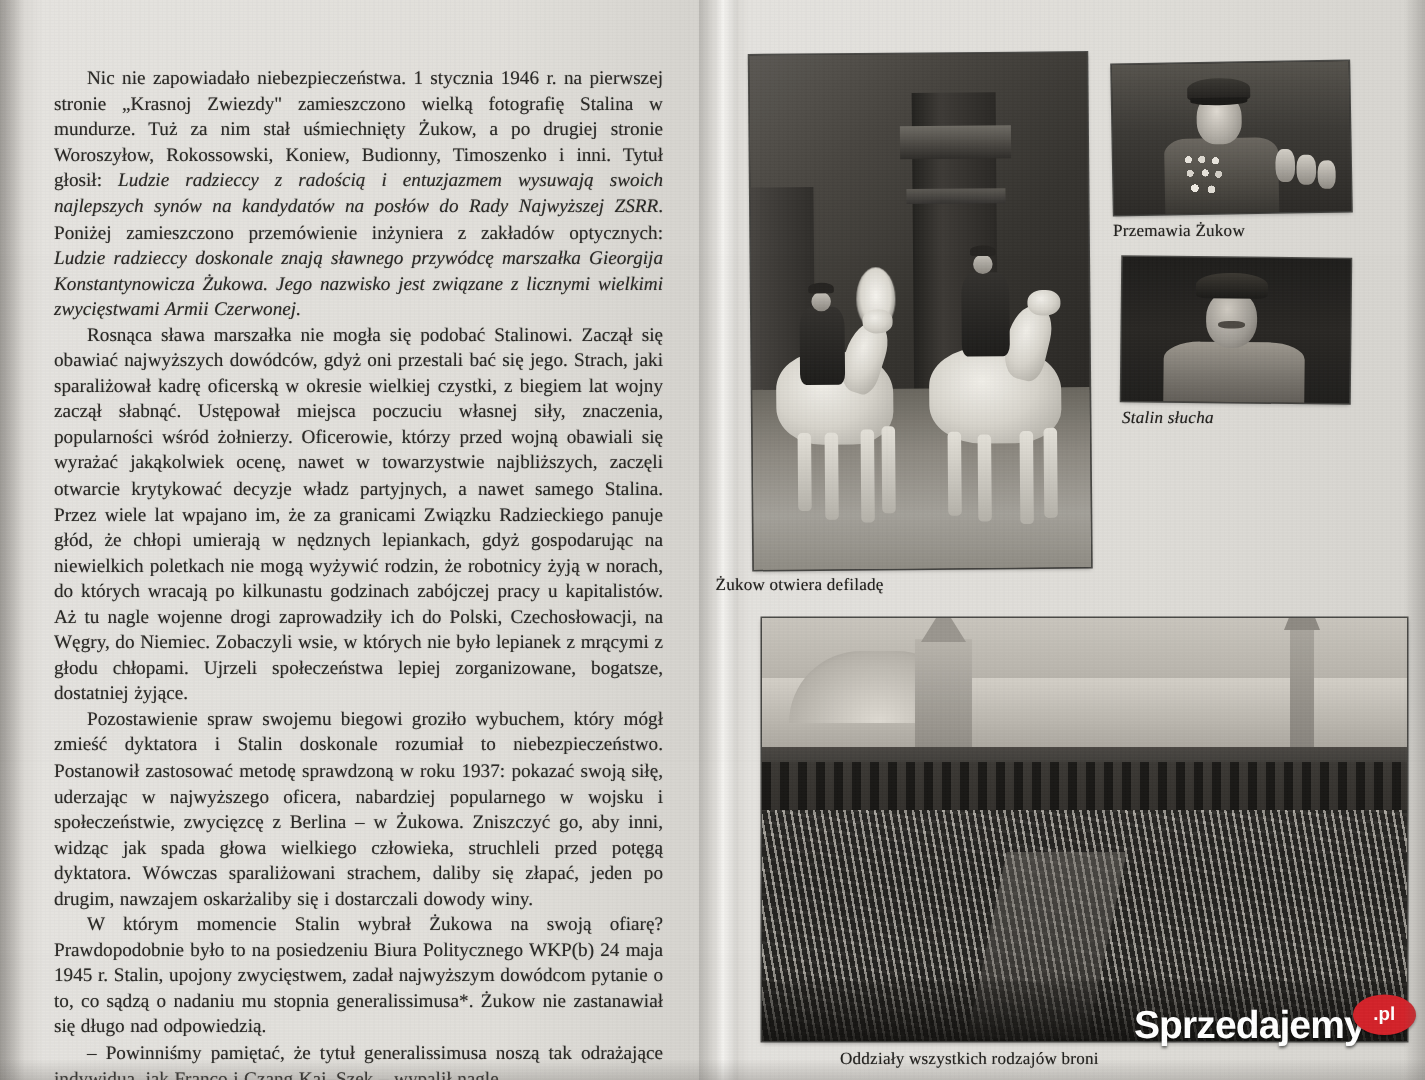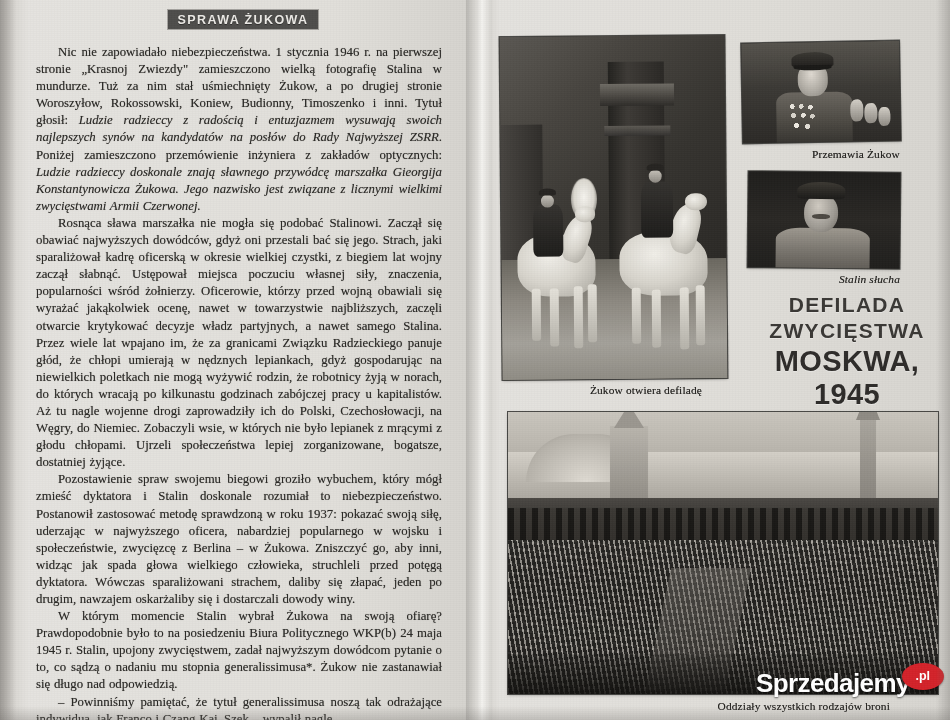--- a/index.html
+++ b/index.html
@@ -95,21 +95,21 @@
 
   
   .photo {
     position: absolute;
     overflow: hidden;
     background: #2b2a28;
     box-shadow: 0 0 0 1px rgba(40,40,38,.8), 0 1px 3px rgba(0,0,0,.35);
   }
   .caption {
     position: absolute;
-    text-align: right;
+    text-align: left;
     font-family: "Liberation Serif", serif;
     font-size: 11.4px;
     color: #23221f;
     letter-spacing: .15px;
     text-shadow: 0 0 .6px rgba(50,48,46,.6);
   }
 
   
   #photo-parade-riders { left: 501px; top: 36px; width: 225px; height: 343px; transform: rotate(-0.5deg); }
   .riders-bg {
@@ -361,23 +361,20 @@
 </style>
 </head>
 <body>
 
 <div class="spread">
 
   <div class="page-left"></div>
   <div class="page-right"></div>
   <div class="gutter"></div>
 
-  <div class="runhead">
-    <span>SPRAWA ŻUKOWA</span>
-  </div>
 
   <div class="bodytext">
     <p>Nic nie zapowiadało niebezpieczeństwa. 1 stycznia 1946 r. na pierwszej stronie „Krasnoj Zwiezdy" zamieszczono wielką fotografię Stalina w mundurze. Tuż za nim stał uśmiechnięty Żukow, a po drugiej stronie Woroszyłow, Rokossowski, Koniew, Budionny, Timoszenko i inni. Tytuł głosił: <i>Ludzie radzieccy z radością i entuzjazmem wysuwają swoich najlepszych synów na kandydatów na posłów do Rady Najwyższej ZSRR</i>. Poniżej zamieszczono przemówienie inżyniera z zakładów optycznych: <i>Ludzie radzieccy doskonale znają sławnego przywódcę marszałka Gieorgija Konstantynowicza Żukowa. Jego nazwisko jest związane z licznymi wielkimi zwycięstwami Armii Czerwonej.</i></p>
     <p>Rosnąca sława marszałka nie mogła się podobać Stalinowi. Zaczął się obawiać najwyższych dowódców, gdyż oni przestali bać się jego. Strach, jaki sparaliżował kadrę oficerską w okresie wielkiej czystki, z biegiem lat wojny zaczął słabnąć. Ustępował miejsca poczuciu własnej siły, znaczenia, popularności wśród żołnierzy. Oficerowie, którzy przed wojną obawiali się wyrażać jakąkolwiek ocenę, nawet w towarzystwie najbliższych, zaczęli otwarcie krytykować decyzje władz partyjnych, a nawet samego Stalina. Przez wiele lat wpajano im, że za granicami Związku Radzieckiego panuje głód, że chłopi umierają w nędznych lepiankach, gdyż gospodarując na niewielkich poletkach nie mogą wyżywić rodzin, że robotnicy żyją w norach, do których wracają po kilkunastu godzinach zabójczej pracy u kapitalistów. Aż tu nagle wojenne drogi zaprowadziły ich do Polski, Czechosłowacji, na Węgry, do Niemiec. Zobaczyli wsie, w których nie było lepianek z mrącymi z głodu chłopami. Ujrzeli społeczeństwa lepiej zorganizowane, bogatsze, dostatniej żyjące.</p>
     <p>Pozostawienie spraw swojemu biegowi groziło wybuchem, który mógł zmieść dyktatora i Stalin doskonale rozumiał to niebezpieczeństwo. Postanowił zastosować metodę sprawdzoną w roku 1937: pokazać swoją siłę, uderzając w najwyższego oficera, nabardziej popularnego w wojsku i społeczeństwie, zwycięzcę z Berlina – w Żukowa. Zniszczyć go, aby inni, widząc jak spada głowa wielkiego człowieka, struchleli przed potęgą dyktatora. Wówczas sparaliżowani strachem, daliby się złapać, jeden po drugim, nawzajem oskarżaliby się i dostarczali dowody winy.</p>
     <p>W którym momencie Stalin wybrał Żukowa na swoją ofiarę? Prawdopodobnie było to na posiedzeniu Biura Politycznego WKP(b) 24 maja 1945 r. Stalin, upojony zwycięstwem, zadał najwyższym dowódcom pytanie o to, co sądzą o nadaniu mu stopnia generalissimusa*. Żukow nie zastanawiał się długo nad odpowiedzią.</p>
     <p>– Powinniśmy pamiętać, że tytuł generalissimusa noszą tak odrażające indywidua, jak Franco i Czang Kaj–Szek – wypalił nagle.</p>
 
   </div>
 
@@ -432,25 +429,20 @@
 
   <div class="photo" id="photo-stalin">
     <div class="stalin-bg"></div>
     <div class="st-body"></div>
     <div class="st-head"></div>
     <div class="st-cap"></div>
     <div class="st-mus"></div>
   </div>
   <div class="caption" id="cap-stalin">Stalin słucha</div>
 
-  <div class="display-title">
-    <span class="dt-1">DEFILADA</span>
-    <span class="dt-2">ZWYCIĘSTWA</span>
-    <span class="dt-3">MOSKWA, 1945</span>
-  </div>
 
   <div class="photo" id="photo-red-square">
     <div class="rs-sky"></div>
     <div class="rs-kremlin"></div>
     <div class="rs-dome"></div>
     <div class="rs-tower"></div>
     <div class="rs-spire"></div>
     <div class="rs-wall"></div>
     <div class="rs-trees"></div>
     <div class="rs-square">

